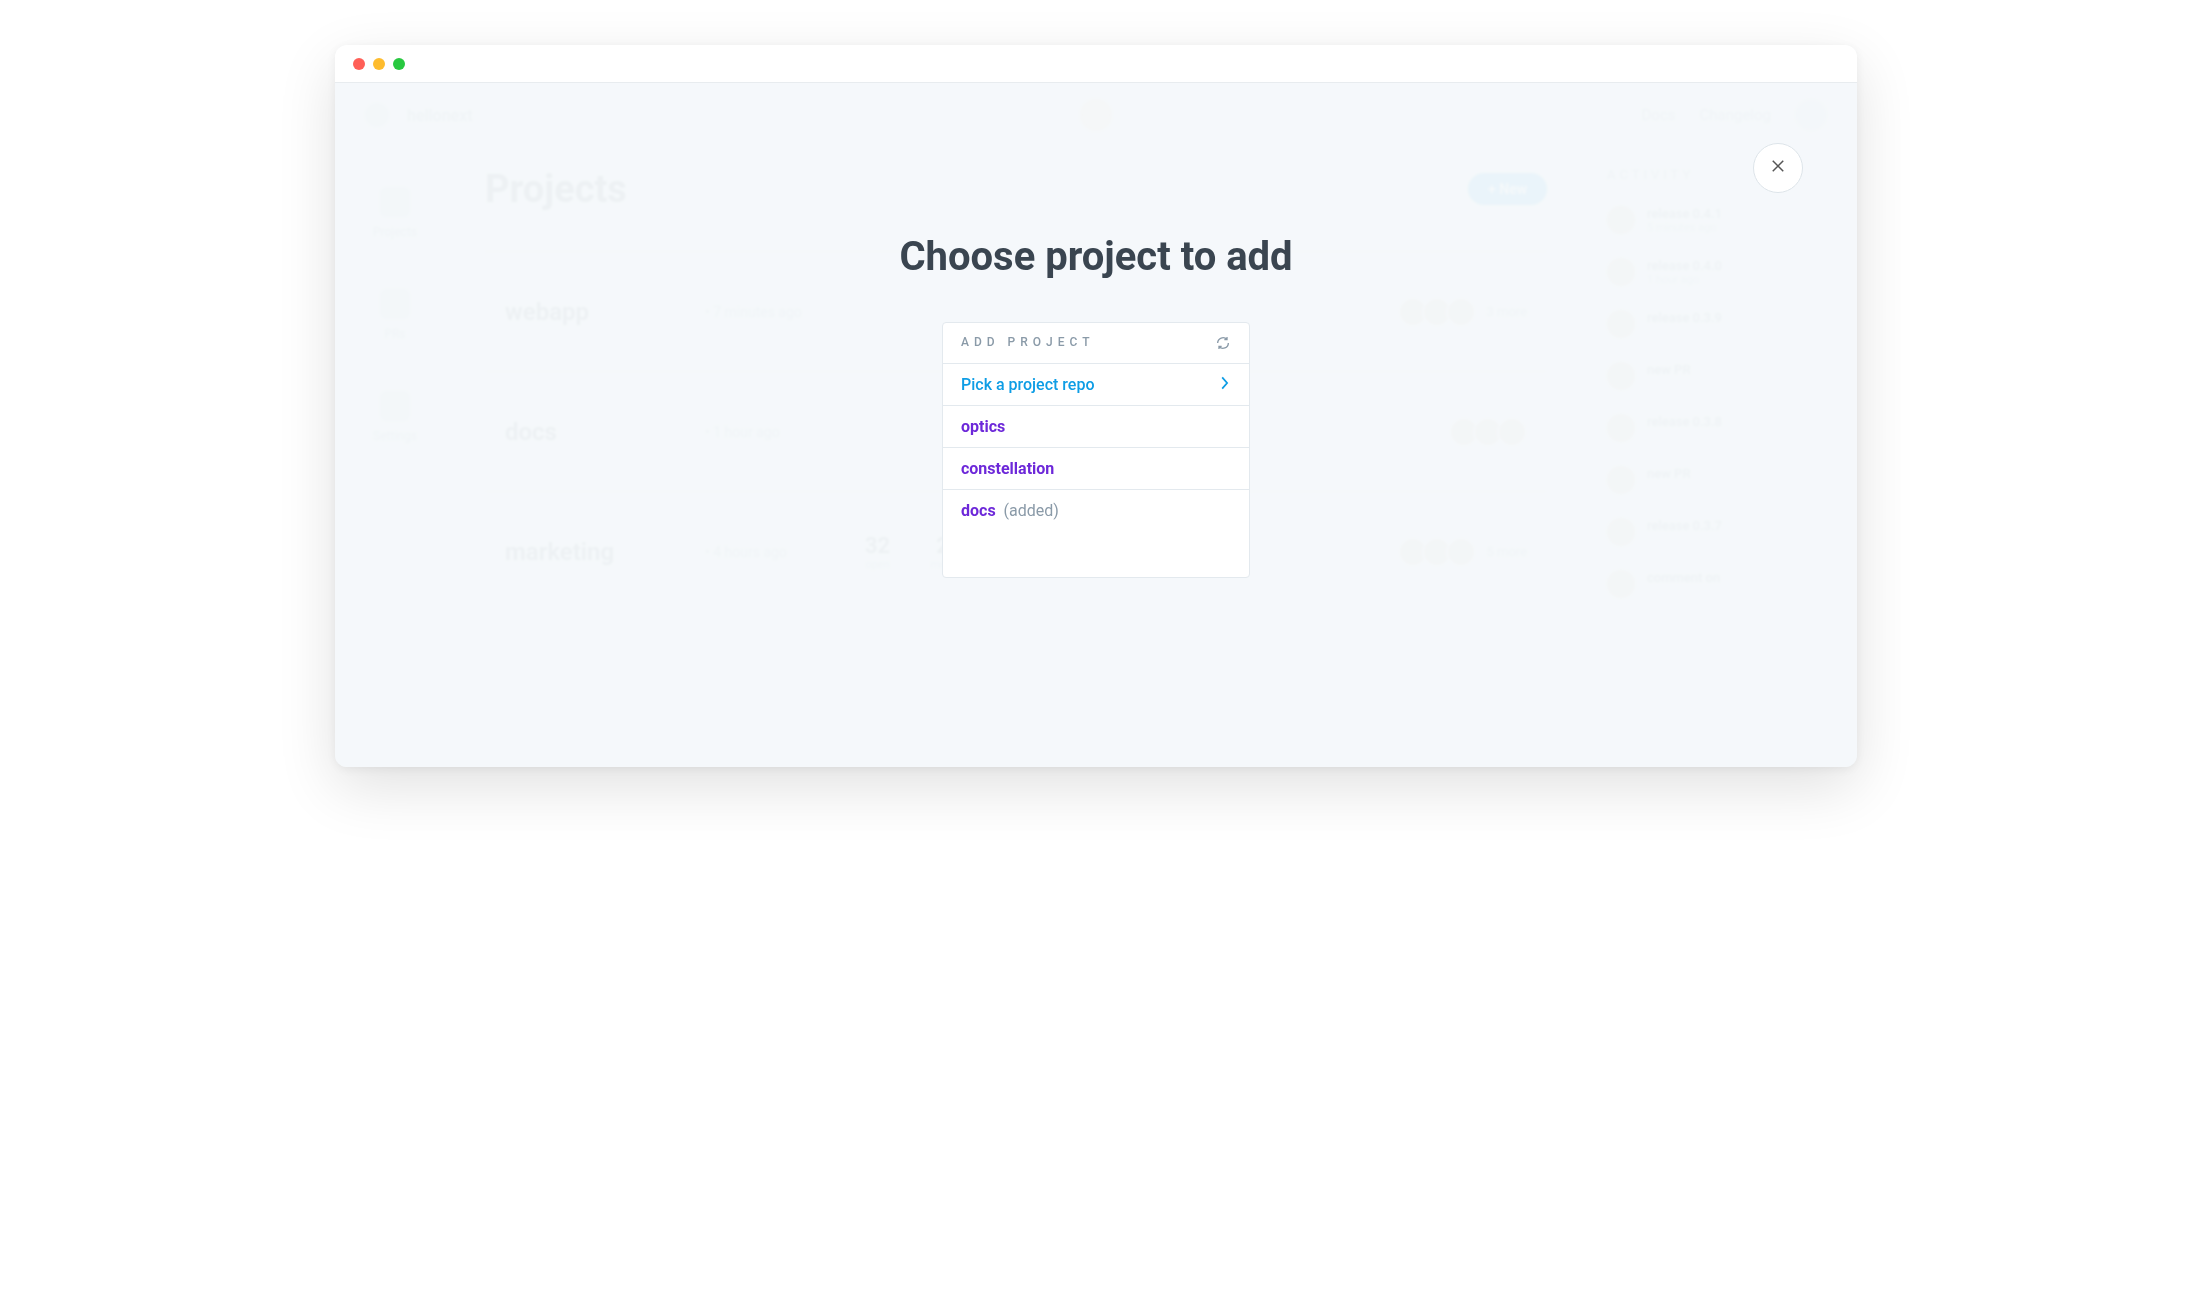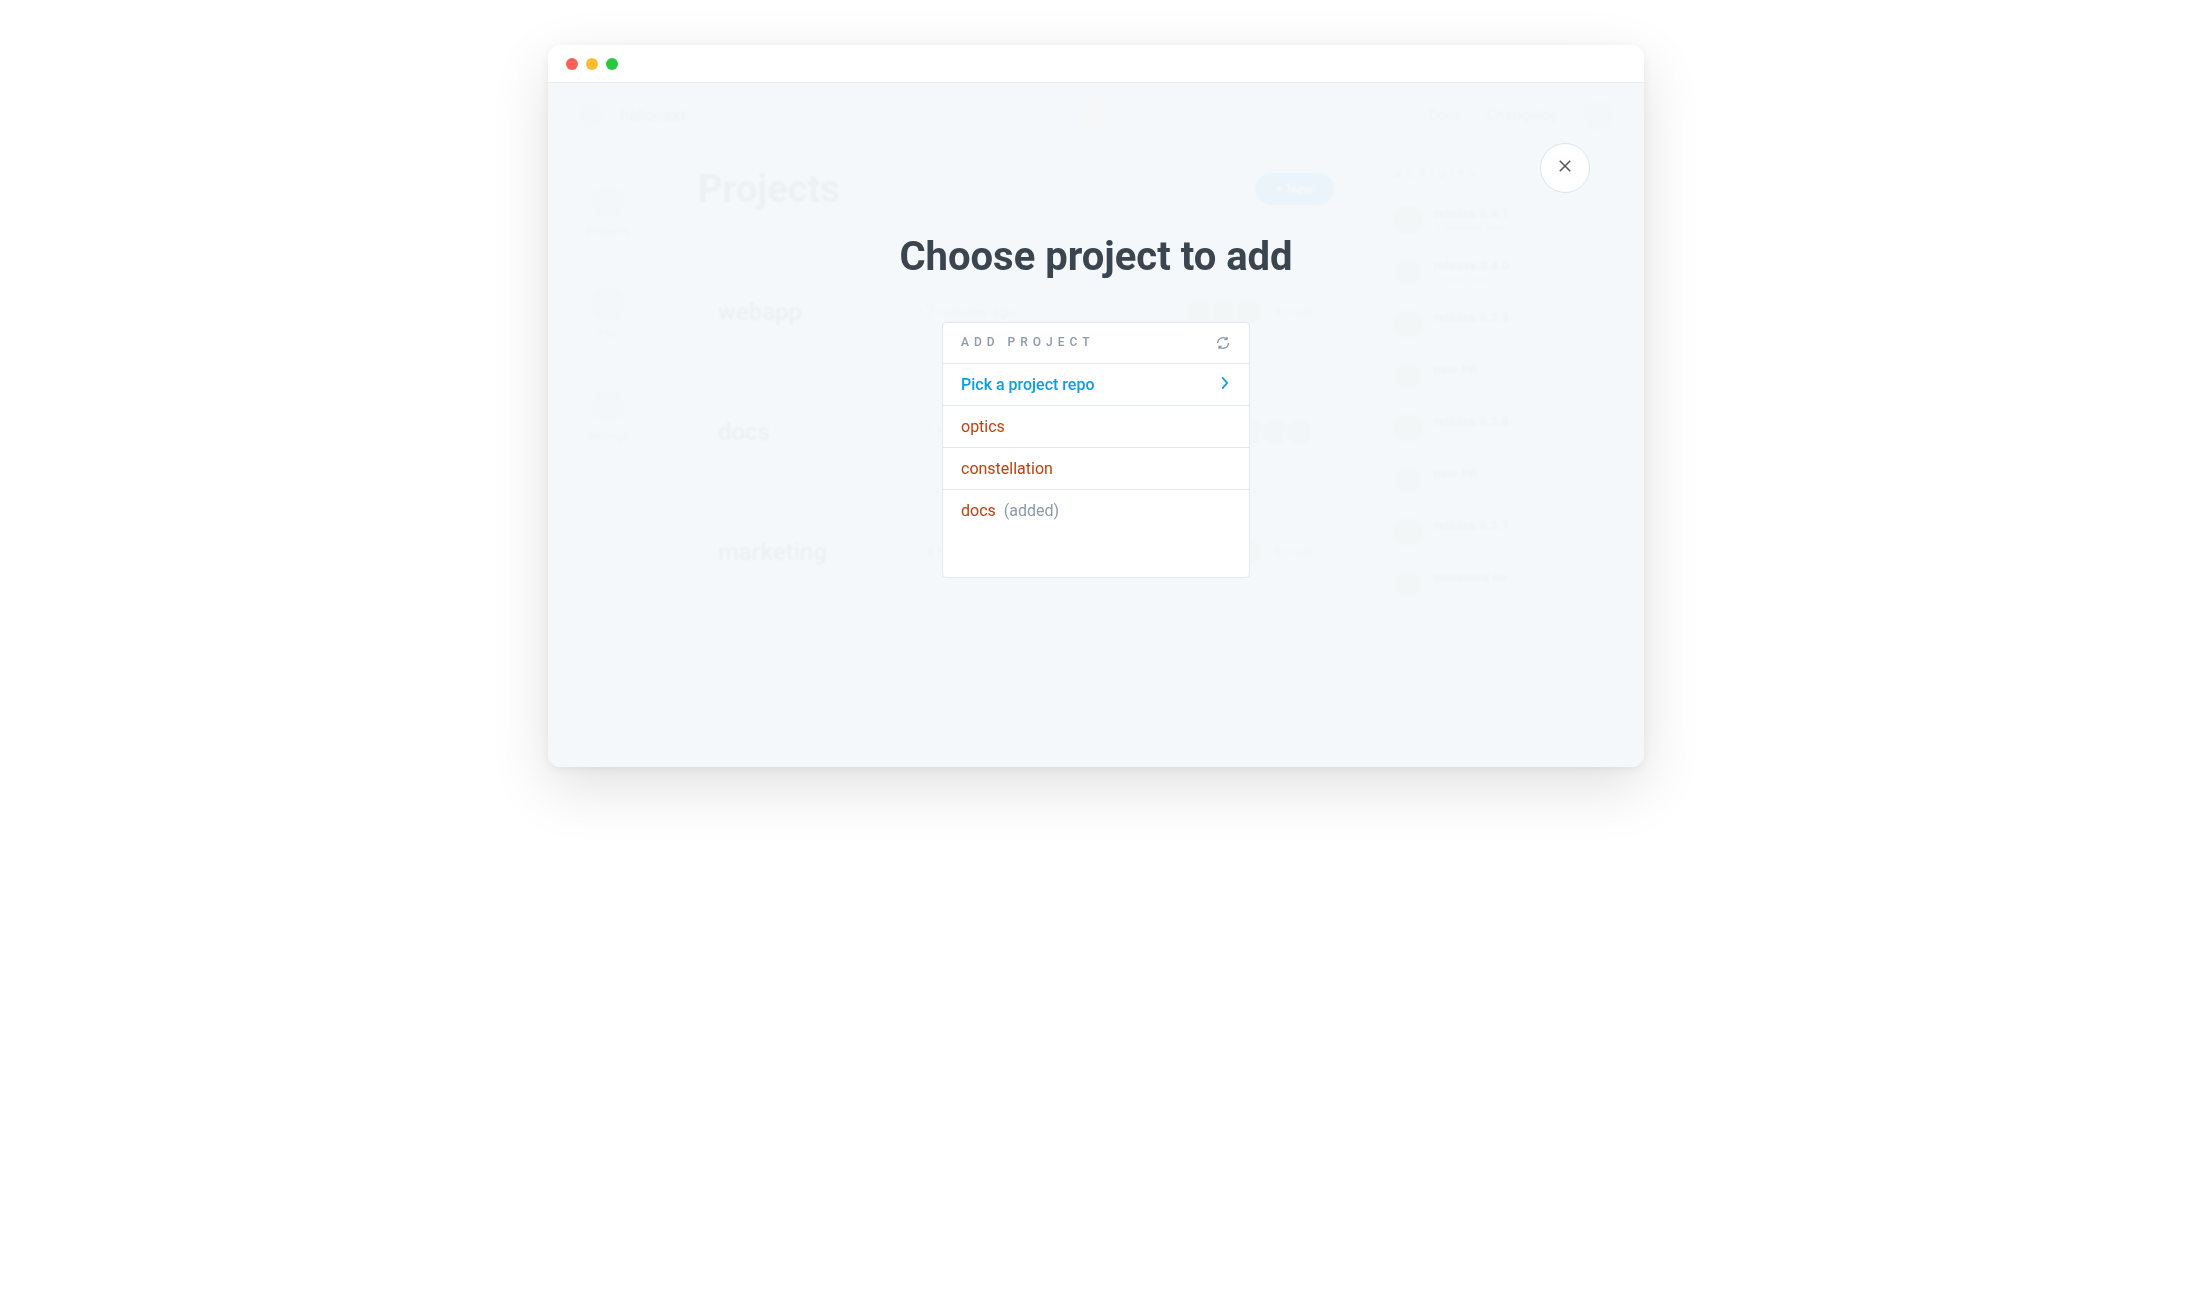--- a/index.html
+++ b/index.html
@@ -13,21 +13,21 @@
       background: #ffffff;
       width: 2192px;
       height: 1300px;
       display: flex;
       align-items: flex-start;
       justify-content: center;
       padding-top: 45px;
     }
 
     .window {
-      width: 1096px;
+      width: 1522px;
       height: 722px;
       background: #f5f8fa;
       border-radius: 12px;
       box-shadow: 0 20px 60px rgba(0,0,0,0.12), 0 2px 10px rgba(0,0,0,0.06);
       position: relative;
       overflow: hidden;
     }
 
     .titlebar {
       height: 38px;
@@ -377,22 +377,22 @@
       color: #0e9de5;
       font-weight: 500;
     }
 
     .panel-row.hovered {
       background: #def0fb;
     }
 
     .repo-name {
       font-size: 16px;
-      color: #c2410c;
-      font-weight: 400;
+      color: #6d28d9;
+      font-weight: 700;
     }
 
     .private-repo .repo-name {
       color: #0e9de5;
       font-weight: 500;
     }
 
     .added-suffix {
       color: #8a9aa8;
       font-weight: 400;

